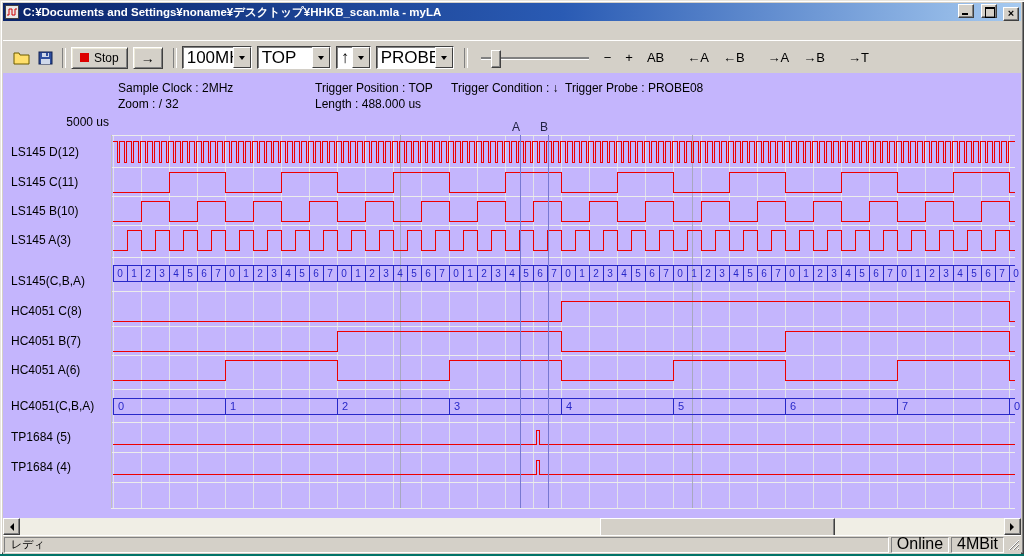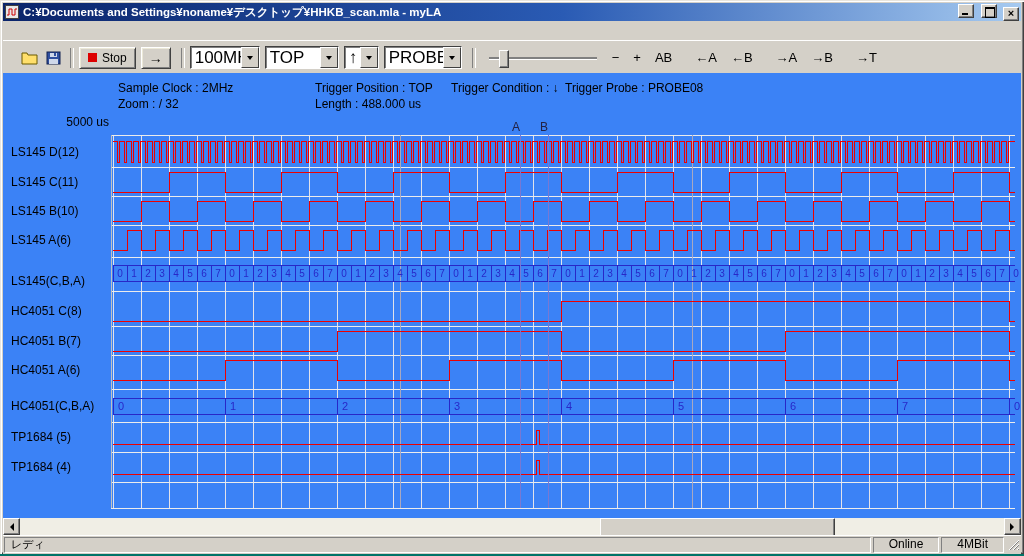--- a/index.html
+++ b/index.html
@@ -25,21 +25,21 @@
   .glyph-max{position:absolute;left:3px;top:2px;width:8px;height:8px;border:1px solid #000;border-top-width:2px;}
   .glyph-close{font-weight:bold;font-size:11px;line-height:1;color:#000;}
 
   
   .menubar{position:absolute;left:0;top:18px;right:0;height:19px;display:flex;
            align-items:center;font-size:12px;background:#d4d0c8;}
   .menu-item{padding:2px 7px;}
 
   
   .toolbar{position:absolute;left:0;top:37px;right:0;height:33px;display:flex;
-           align-items:center;padding-left:14px;background:#d4d0c8;
+           align-items:center;padding-left:6px;background:#d4d0c8;
            border-top:1px solid #fff;border-bottom:1px solid #9a968e;}
   .tb-icon{width:24px;height:22px;background:transparent;border:1px solid transparent;
            display:inline-flex;align-items:center;justify-content:center;padding:0;}
   .tsep{width:2px;height:20px;margin:0 5px;border-left:1px solid #808080;border-right:1px solid #fff;}
   .tb-raised{display:inline-flex;align-items:center;gap:5px;height:22px;padding:0 8px;
              background:#d4d0c8;border:1px solid;border-color:#fff #404040 #404040 #fff;
              box-shadow:inset 1px 1px 0 #ece9d8, inset -1px -1px 0 #808080;
              font-size:12px;margin-right:5px;font-family:inherit;}
   .stop-square{width:9px;height:9px;background:#dd0000;display:inline-block;}
   .run-btn{font-size:14px;font-weight:bold;padding:0 7px;}
@@ -54,21 +54,21 @@
   .slider-track{position:absolute;left:2px;right:2px;top:10px;height:2px;background:#808080;
                 border-bottom:1px solid #fff;}
   .slider-thumb{position:absolute;left:12px;top:3px;width:8px;height:16px;background:#d4d0c8;
                 border:1px solid;border-color:#fff #404040 #404040 #fff;
                 box-shadow:inset -1px -1px 0 #808080;}
   .tb-flat{background:transparent;border:1px solid transparent;font-size:13px;color:#000;
            padding:3px 5px;margin:0 1px;font-family:inherit;}
   .gapL{margin-left:10px;}
 
   
-  .docarea{position:absolute;left:0;top:70px;right:0;height:445px;background:#3b82f6;overflow:hidden;}
+  .docarea{position:absolute;left:0;top:70px;right:0;height:445px;background:#c4b5fd;overflow:hidden;}
   .info-text{position:absolute;font-size:12px;color:#000;white-space:nowrap;}
   #channel-labels{position:absolute;left:0;top:0;right:0;bottom:0;pointer-events:none;}
   .ch-label{position:absolute;left:8px;font-size:12px;color:#000;white-space:nowrap;
             height:16px;line-height:16px;}
   #plot-svg{position:absolute;left:0;top:0;}
   #plot-svg text{font-family:"Liberation Sans","DejaVu Sans",sans-serif;}
 
   
   .hscrollbar{position:absolute;left:0;right:0;top:515px;height:17px;background:#f0eee5;}
   .scroll-btn{position:absolute;top:0;width:17px;height:17px;background:#d4d0c8;border:1px solid;
@@ -79,21 +79,21 @@
   .tri-right{width:0;height:0;border:4px solid transparent;border-left:4px solid #000;margin-right:-3px;}
   .scroll-thumb{position:absolute;top:0;left:597px;width:233px;height:17px;background:#d4d0c8;
                 border:1px solid;border-color:#fff #404040 #404040 #fff;
                 box-shadow:inset -1px -1px 0 #808080;}
 
   
   .statusbar{position:absolute;left:0;right:0;top:532px;height:16px;display:flex;gap:2px;
              padding:1px;background:#d4d0c8;border-top:1px solid #fff;}
   .sb-left{flex:1;font-size:11px;line-height:12px;padding:0 6px;border:1px solid;
            border-color:#808080 #fff #fff #808080;}
-  .sb-panel{font-size:12px;line-height:12px;padding:0 15px;border:1px solid;
+  .sb-panel{font-size:16px;line-height:12px;padding:0 5px;border:1px solid;
             border-color:#808080 #fff #fff #808080;}
   .sb-grip{width:14px;position:relative;}
 </style>
 </head>
 <body>
 
 <div class="window">
   <div class="win-inner">
 
     <div class="titlebar">
@@ -406,21 +406,21 @@
           <path d="M110 401H533V387h3V401H1012" fill="none" stroke="#ee0000" stroke-width="1"></path>
           <line x1="517" y1="62" x2="517" y2="435" stroke="#7878d2"></line>
           <text x="513" y="58" fill="#222244" font-size="12" text-anchor="middle">A</text>
           <line x1="545" y1="62" x2="545" y2="435" stroke="#7878d2"></line>
           <text x="541" y="58" fill="#222244" font-size="12" text-anchor="middle">B</text>
         </svg>
       <div id="channel-labels">
           <div class="ch-label" style="top: 70.5px;">LS145 D(12)</div>
           <div class="ch-label" style="top: 101px;">LS145 C(11)</div>
           <div class="ch-label" style="top: 130px;">LS145 B(10)</div>
-          <div class="ch-label" style="top: 159px;">LS145 A(6)</div>
+          <div class="ch-label" style="top: 159px;">LS145 A(3)</div>
           <div class="ch-label" style="top: 192px; margin-top: 8px;">LS145(C,B,A)</div>
           <div class="ch-label" style="top: 230px;">HC4051 C(8)</div>
           <div class="ch-label" style="top: 260px;">HC4051 B(7)</div>
           <div class="ch-label" style="top: 289px;">HC4051 A(6)</div>
           <div class="ch-label" style="top: 325px;">HC4051(C,B,A)</div>
           <div class="ch-label" style="top: 356px;">TP1684 (5)</div>
           <div class="ch-label" style="top: 386px;">TP1684 (4)</div>
         </div>
     </div>
 

